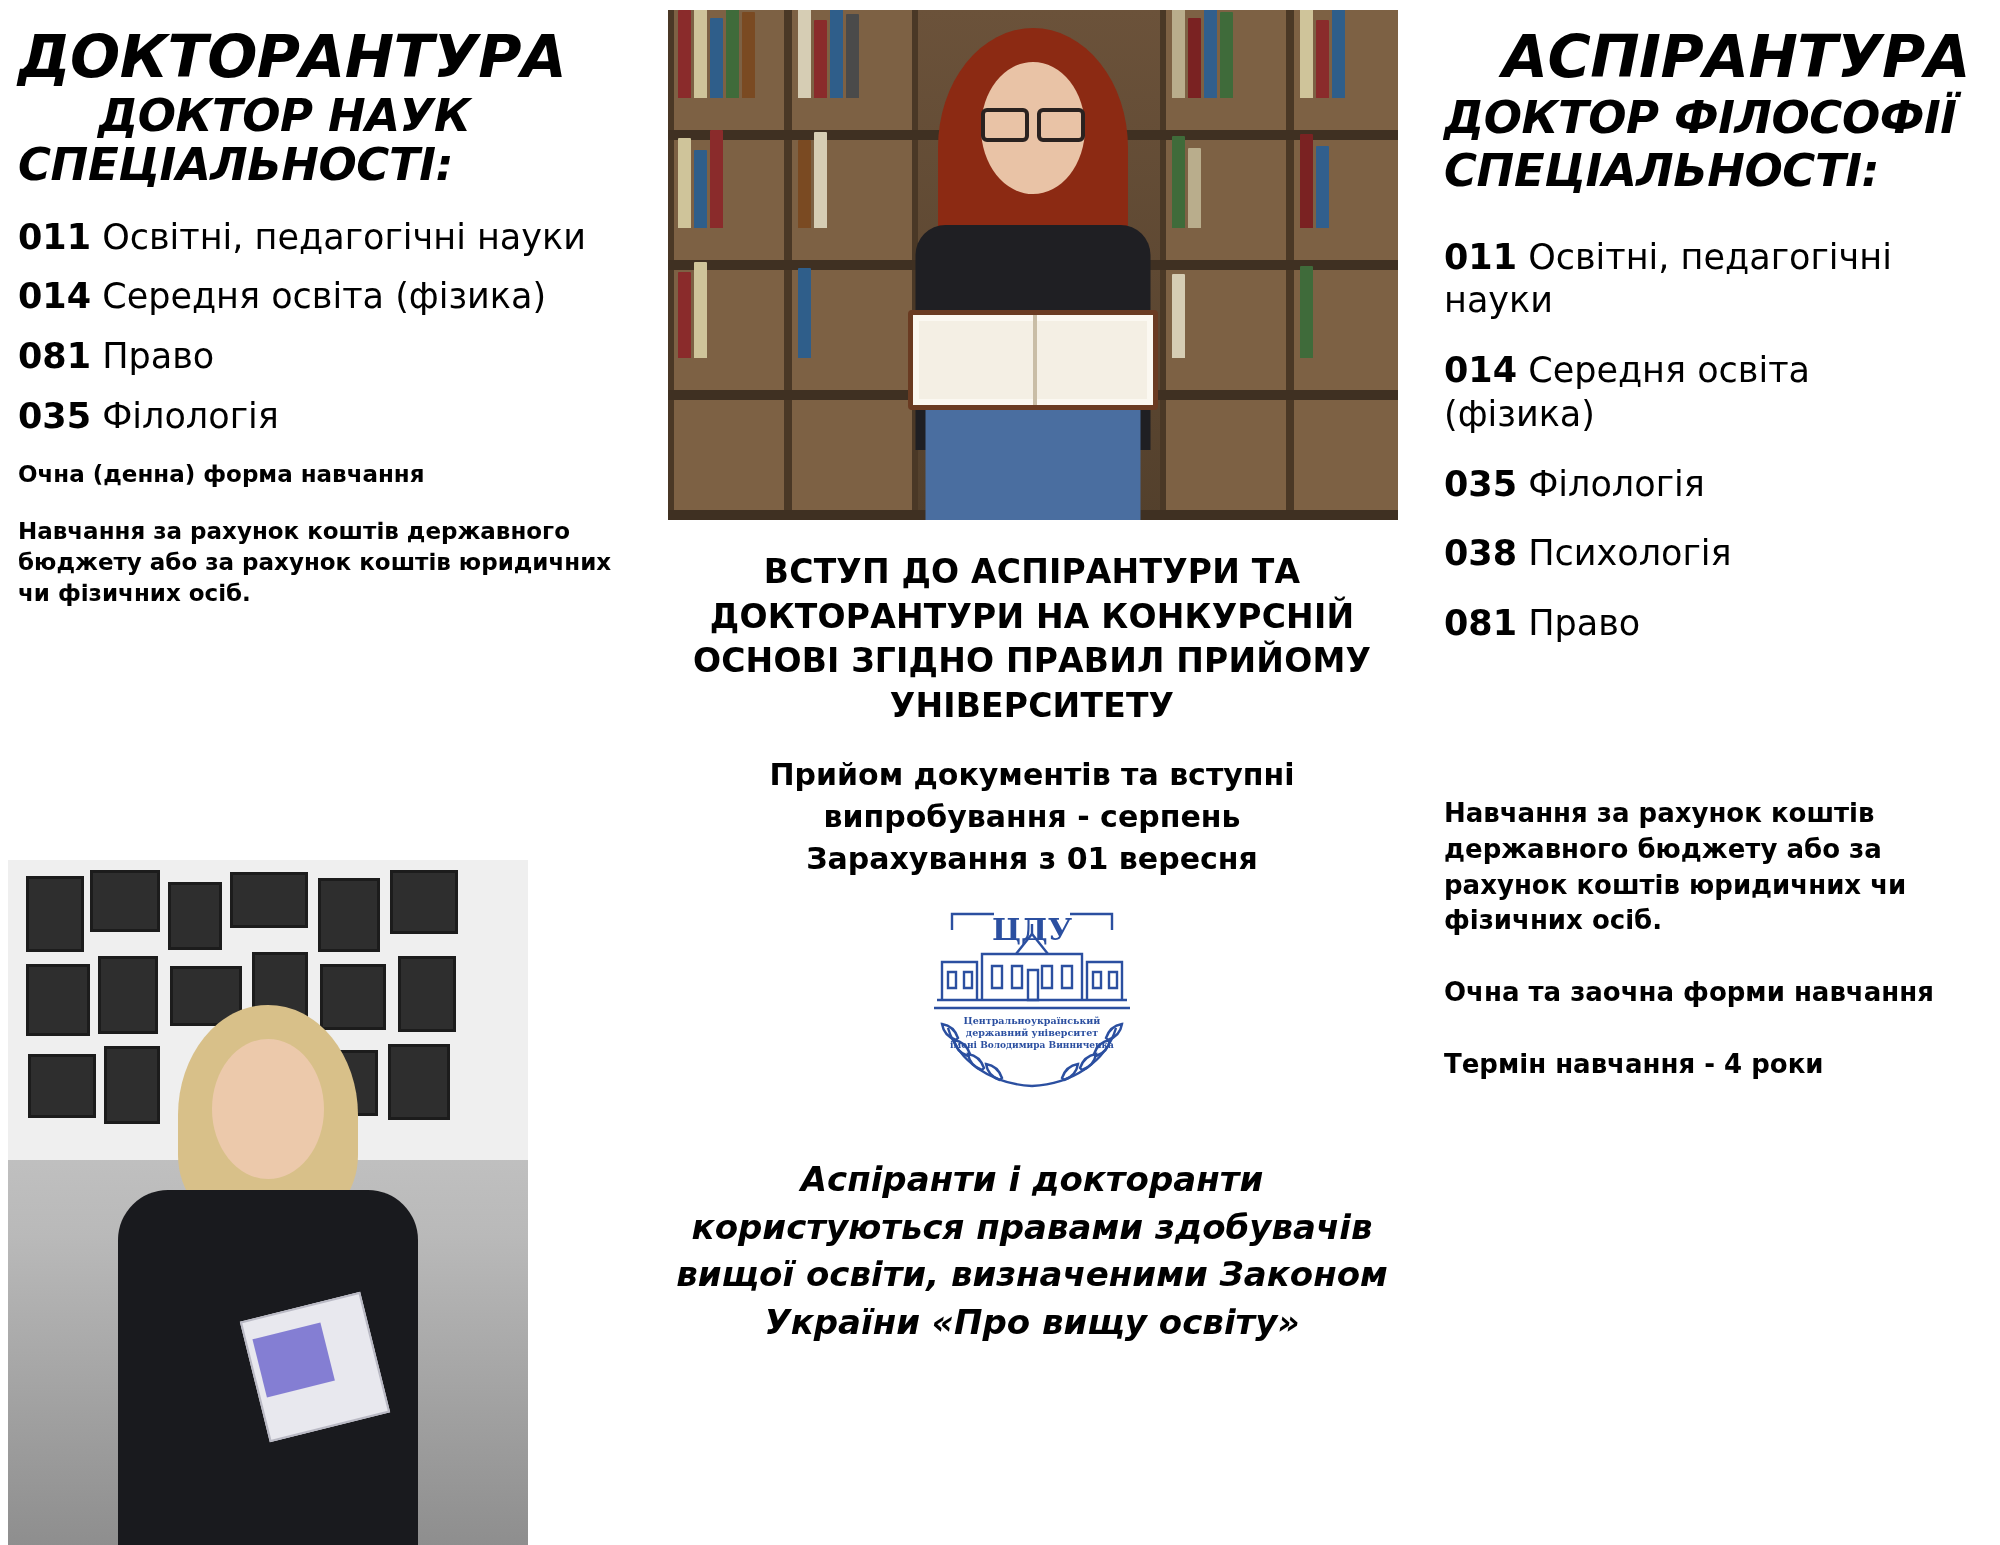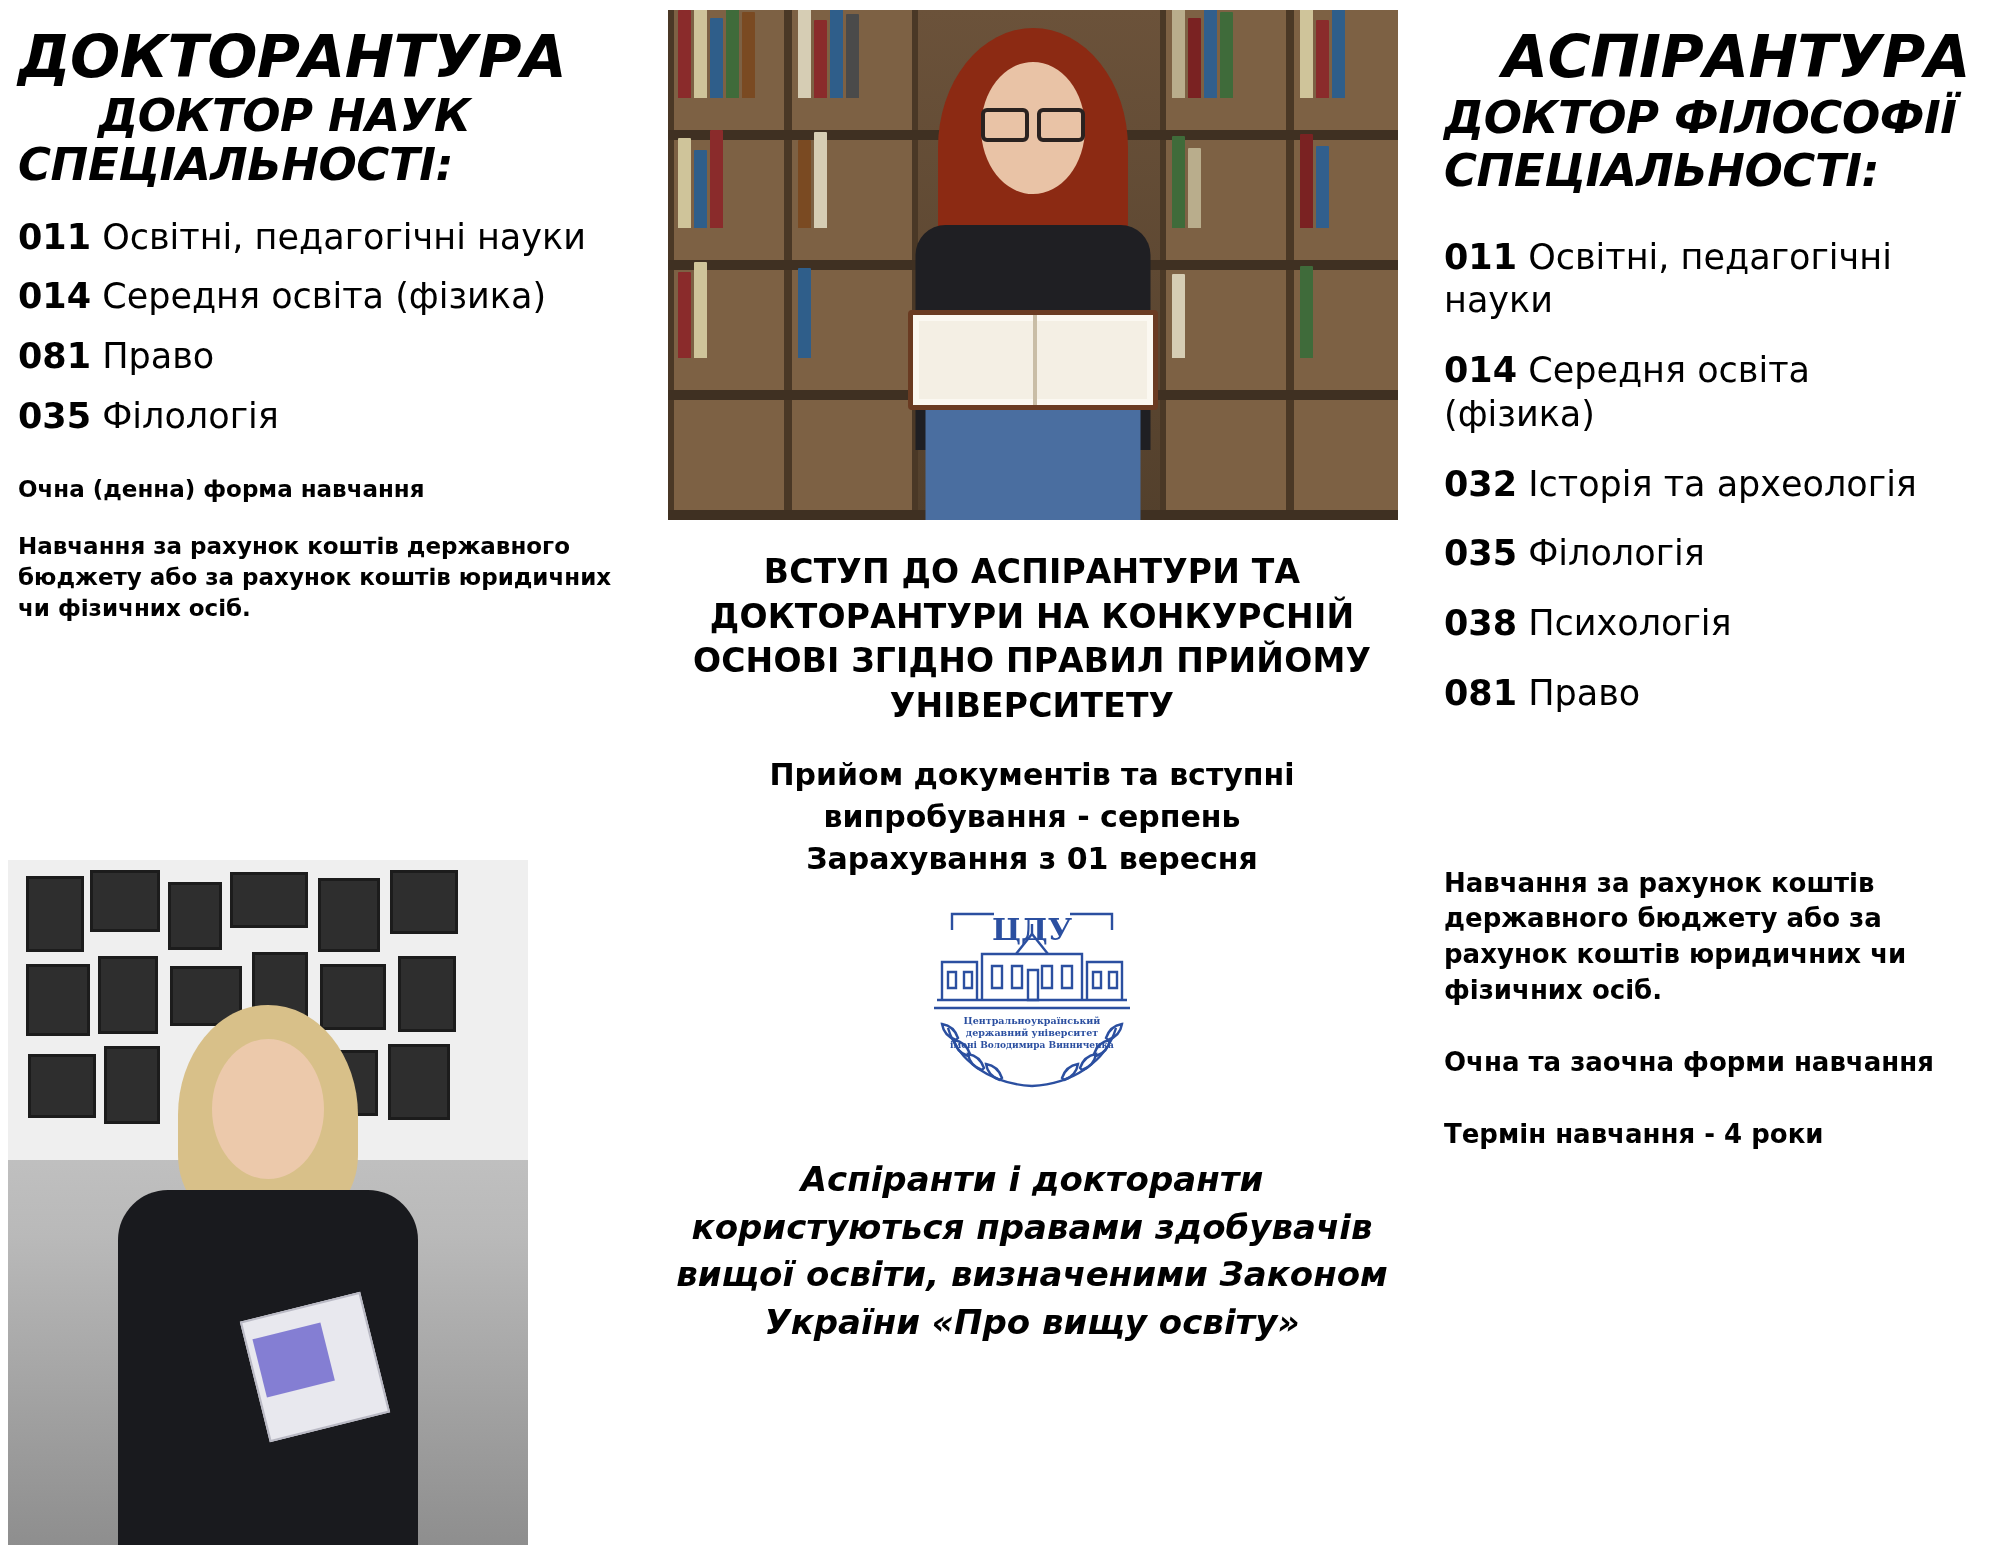--- a/index.html
+++ b/index.html
@@ -263,21 +263,21 @@
       <p class="spec-line">
         <b>081</b>
         <span>Право</span>
       </p>
       <p class="spec-line">
         <b>035</b>
         <span>Філологія</span>
       </p>
     </div>
 
-    <div class="left-notes" style="margin-top:35px;">
+    <div class="left-notes" style="margin-top:20px;">
       <p class="small-note">Очна (денна) форма навчання</p>
       <p class="small-note">Навчання за рахунок коштів державного бюджету або за рахунок коштів юридичних чи фізичних осіб.</p>
     </div>
 
     <div class="left-photo">
       <div class="photo-gallery">
         <div class="wall-strip"></div>
         <div class="frame" style="left:18px;  top:16px;  width:52px;  height:70px;"></div>
         <div class="frame" style="left:82px;  top:10px;  width:64px;  height:56px;"></div>
         <div class="frame" style="left:160px; top:22px;  width:48px;  height:62px;"></div>
@@ -404,24 +404,20 @@
     <div class="right-specs">
       <p class="spec-line">
         <b>011</b>
         <span>Освітні, педагогічні науки</span>
       </p>
       <p class="spec-line">
         <b>014</b>
         <span>Середня освіта (фізика)</span>
       </p>
       <p class="spec-line">
-        <b>032</b>
-        <span>Історія та археологія</span>
-      </p>
-      <p class="spec-line">
         <b>035</b>
         <span>Філологія</span>
       </p>
       <p class="spec-line">
         <b>038</b>
         <span>Психологія</span>
       </p>
       <p class="spec-line">
         <b>081</b>
         <span>Право</span>

